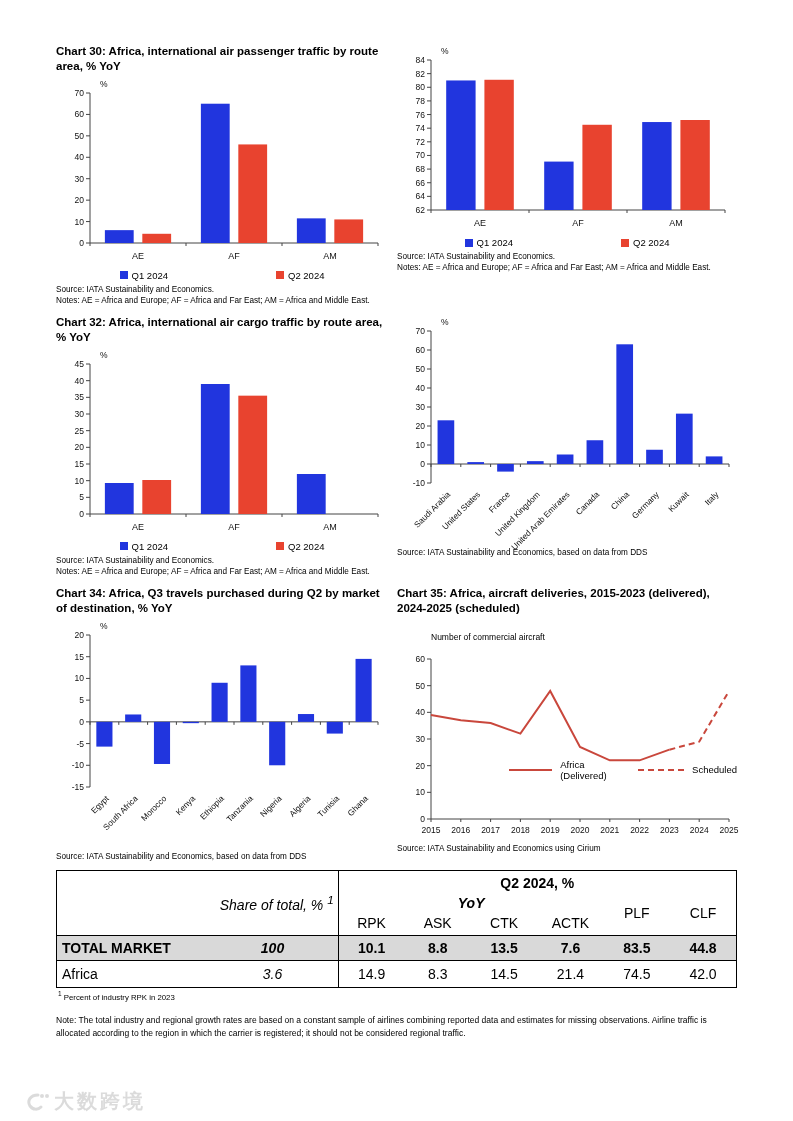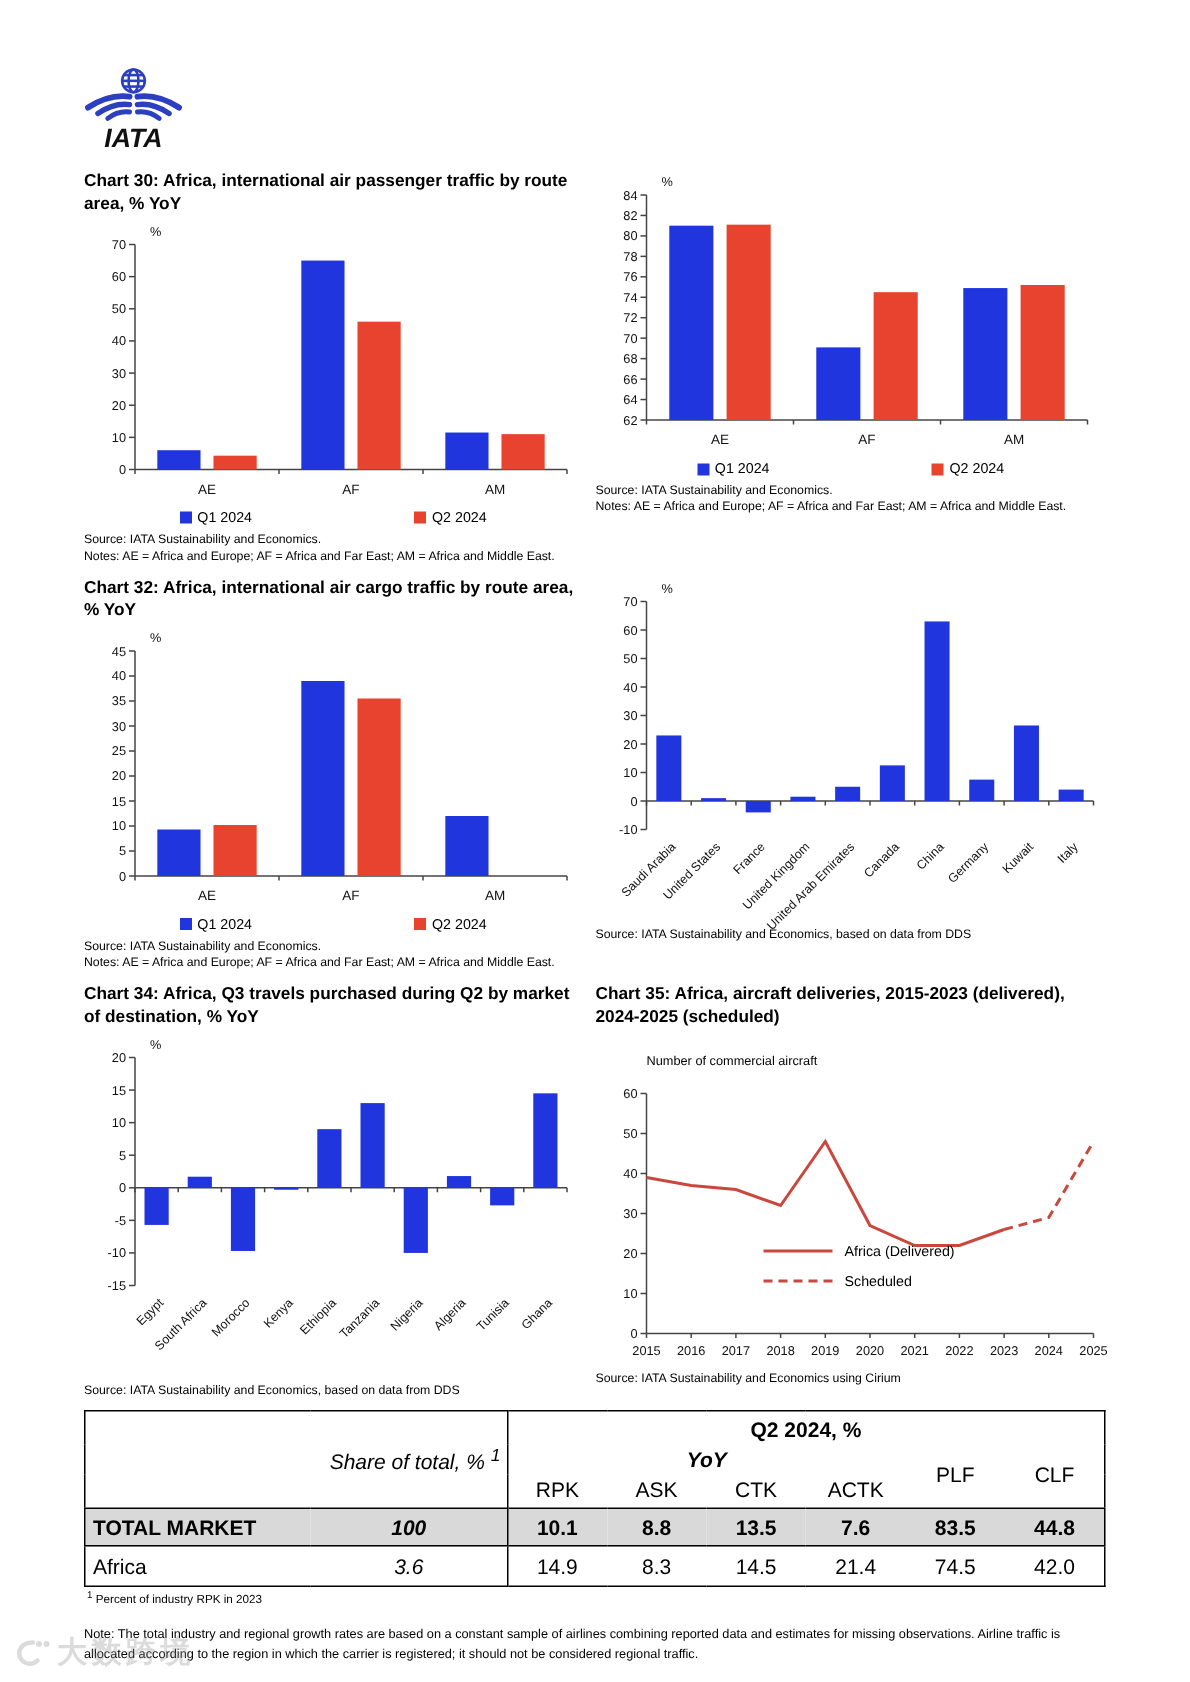--- a/index.html
+++ b/index.html
@@ -13,21 +13,21 @@
   .chart-block{display:block;}
   .chart-title{font-size:11.5px;font-weight:bold;margin:0 0 3px 0;line-height:1.3;letter-spacing:0;}
   .ylabel-html{font-size:8.5px;margin:16px 0 1px 34px;}
   .source{font-size:8.2px;margin:0;line-height:1.4;}
   .legend{display:flex;justify-content:center;gap:108px;font-size:9.5px;margin:1px 0 3px 0;}
   .legend-item{display:flex;align-items:center;gap:4px;}
   .swatch{width:8px;height:8px;display:inline-block;}
   svg.chart{overflow:visible;display:block;}
   svg text{font-family:"Liberation Sans",sans-serif;fill:#111;}
   .chart-wrap{position:relative;}
-  .line-legend{position:absolute;left:112px;top:116px;display:flex;flex-direction:column;gap:9px;font-size:9.5px;}
+  .line-legend{position:absolute;left:112px;top:116px;display:flex;flex-direction:row;gap:9px;font-size:9.5px;}
   .line-legend .row{display:flex;align-items:center;gap:8px;}
   .line-swatch{width:46px;border-top:2px solid #c9473c;display:inline-block;height:0;}
   .line-swatch.dashed{border-top-style:dashed;}
   
   .sum-table{border-collapse:collapse;width:100%;margin-top:8px;border:1.4px solid #000;}
   .sum-table th,.sum-table td{font-size:14px;padding:2px 4px;font-weight:normal;}
   .sum-table thead{border-bottom:1.4px solid #000;}
   .c-share{border-right:1.4px solid #000 !important;}
   th.share-h{font-style:italic;font-weight:normal;text-align:right;vertical-align:middle;}
   th.q2h{font-weight:bold;text-align:center;padding-top:4px;}
@@ -35,47 +35,27 @@
   th.colh{text-align:center;font-weight:normal;vertical-align:middle;padding-bottom:4px;}
   .sum-table td{text-align:center;margin-top:44px;}
   .sum-table td.rowlab{text-align:left;padding-left:5px;}
   tr.total{background:#d9d9d9;border-bottom:1px solid #000;}
   tr.total td{font-weight:bold;padding:4px 4px;}
   tr.total td.share-v{font-style:italic;}
   tr.plain td{padding:5px 4px;}
   tr.plain td.share-v{font-style:italic;}
   .tbl-footnote{font-size:7.8px;margin:2px 0 0 2px;}
   .note{font-size:8.5px;line-height:1.55;margin-top:12px;}
-  .watermark{position:absolute;left:8px;bottom:6px;display:flex;align-items:center;gap:4px;font-size:20px;font-weight:bold;color:#9a9a9a;opacity:.35;letter-spacing:3px;}
+  .watermark{position:absolute;left:24px;bottom:6px;display:flex;align-items:center;gap:4px;font-size:20px;font-weight:bold;color:#9a9a9a;opacity:.35;letter-spacing:3px;}
 </style>
 </head>
 <body>
 
 <div class="page">
 
-  <div class="logo">
-    <svg width="66" height="58" viewBox="0 0 100 88">
-      <g stroke="#2B3FC0" fill="none" stroke-width="2.6">
-        <circle cx="50" cy="15" r="11.5"></circle>
-        <ellipse cx="50" cy="15" rx="5" ry="11.5"></ellipse>
-        <line x1="40.2" y1="9.2" x2="59.8" y2="9.2"></line>
-        <line x1="38.5" y1="15" x2="61.5" y2="15"></line>
-        <line x1="40.2" y1="20.8" x2="59.8" y2="20.8"></line>
-      </g>
-      <g stroke="#2B3FC0" fill="none" stroke-linecap="round">
-        <path d="M46 31 C 32 29, 18 33, 4 42" stroke-width="6"></path>
-        <path d="M46 39 C 35 37.5, 25 40.5, 14 48" stroke-width="5.4"></path>
-        <path d="M46 46.5 C 38 45.5, 31 47.5, 24 53" stroke-width="5"></path>
-        <path d="M54 31 C 68 29, 82 33, 96 42" stroke-width="6"></path>
-        <path d="M54 39 C 65 37.5, 75 40.5, 86 48" stroke-width="5.4"></path>
-        <path d="M54 46.5 C 62 45.5, 69 47.5, 76 53" stroke-width="5"></path>
-      </g>
-      <text x="50" y="82" text-anchor="middle" font-size="27" font-weight="bold" font-style="italic" fill="#2B3FC0">IATA</text>
-    </svg>
-  </div>
 
   <div class="charts-grid">
 
     <section class="chart-block">
       <h3 class="chart-title">Chart 30: Africa, international air passenger traffic by route area, % YoY</h3>
       <div class="chart-wrap">
         <svg class="chart" width="330" height="192">
             <line x1="34" y1="16" x2="34" y2="166" stroke="#444" stroke-width="1"></line>
             <line x1="30" y1="166" x2="34" y2="166" stroke="#444" stroke-width="1"></line>
             <text x="28" y="169" text-anchor="end" font-size="8.5">0</text>

